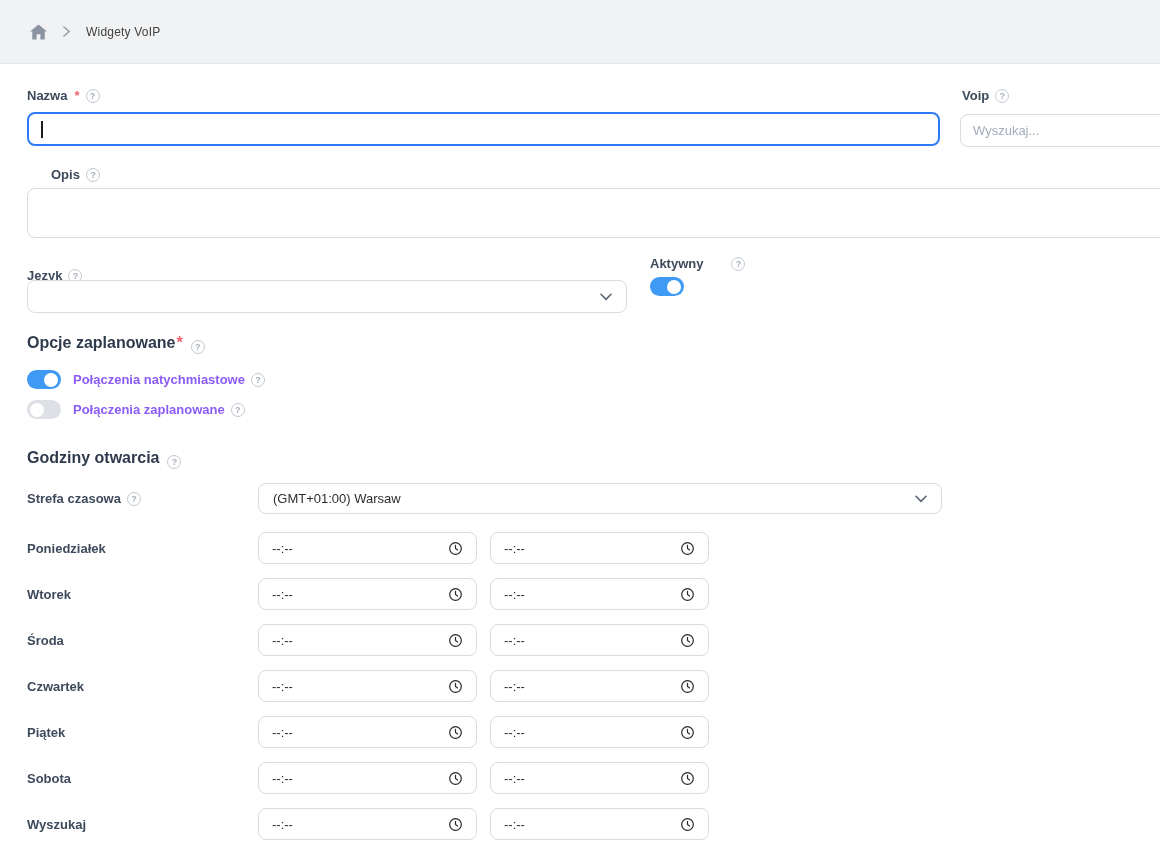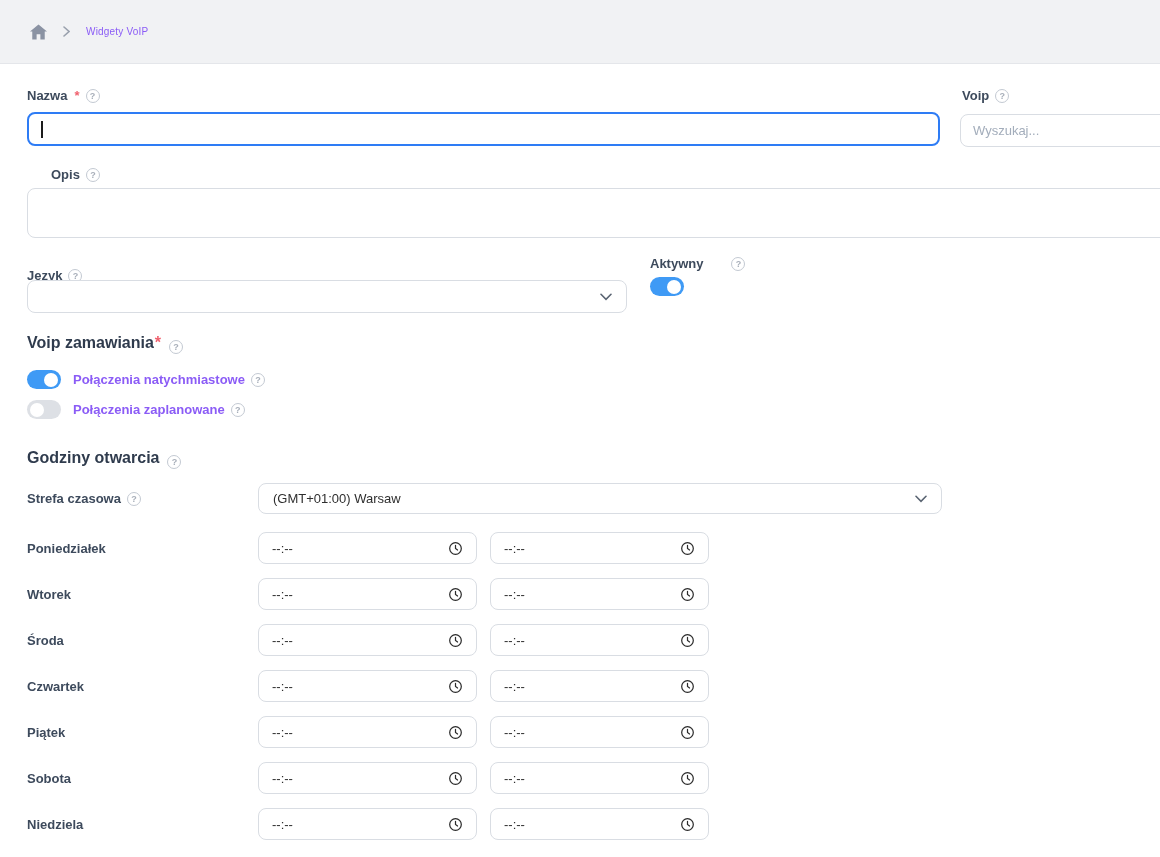--- a/index.html
+++ b/index.html
@@ -13,21 +13,21 @@
   .abs { position:absolute; }
 
   
   .topbar {
     left:0; top:0; width:1160px; height:64px;
     background:#f1f2f4; border-bottom:1px solid #e4e6ea;
     display:flex; align-items:center;
   }
   .topbar .home { margin-left:30px; display:flex; align-items:center; cursor:pointer; }
   .crumb-sep { margin:0 16px; display:flex; align-items:center; }
-  .crumb-title { font-size:10px; color:#8b5cf6; font-weight:400; letter-spacing:.2px; }
+  .crumb-title { font-size:12px; color:#404040; font-weight:400; letter-spacing:.2px; }
 
   
   .field-label {
     display:flex; align-items:center; gap:6px;
     font-size:13px; font-weight:700; color:#3d4a5c;
   }
   .section-heading {
     display:flex; align-items:flex-start; gap:8px;
     font-size:16px; font-weight:700; color:#2f3b4d;
   }
@@ -150,21 +150,21 @@
 
 <div class="abs field-label" style="left:650px; top:256px;gap:28px;">
   <span>Aktywny</span>
   <span class="help"></span>
 </div>
 <div class="abs toggle toggle--on" style="left:650px; top:277px;">
   <span class="knob"></span>
 </div>
 
 <div class="abs section-heading" style="left:27px; top:334px;">
-  <span><span>Voip zamawiania</span><span class="asterisk">*</span></span>
+  <span><span>Opcje zaplanowane</span><span class="asterisk">*</span></span>
   <span class="help heading-help"></span>
 </div>
 
 <div class="abs toggle-row" style="left:27px; top:370px;">
   <span class="toggle toggle--on">
       <span class="knob"></span>
     </span>
   <span class="lbl">
       <span>Połączenia natychmiastowe</span>
     <span class="help"></span>
@@ -325,21 +325,21 @@
     <span>
         <svg width="15" height="15" viewBox="0 0 16 16">
           <circle cx="8" cy="8" r="6.2" fill="none" stroke="#2b2b2b" stroke-width="1.3"></circle>
           <path d="M8 4.6 V8 L10.2 9.6" fill="none" stroke="#2b2b2b" stroke-width="1.3" stroke-linecap="round"></path>
         </svg>
       </span>
   </div>
 </div>
 
 <div class="day-row" style="--i:6">
-  <span class="day-label">Niedziela</span>
+  <span class="day-label">Wyszukaj</span>
   <div class="time-input first">
     <span>--:--</span>
     <span>
         <svg width="15" height="15" viewBox="0 0 16 16">
           <circle cx="8" cy="8" r="6.2" fill="none" stroke="#2b2b2b" stroke-width="1.3"></circle>
           <path d="M8 4.6 V8 L10.2 9.6" fill="none" stroke="#2b2b2b" stroke-width="1.3" stroke-linecap="round"></path>
         </svg>
       </span>
   </div>
   <div class="time-input second">

